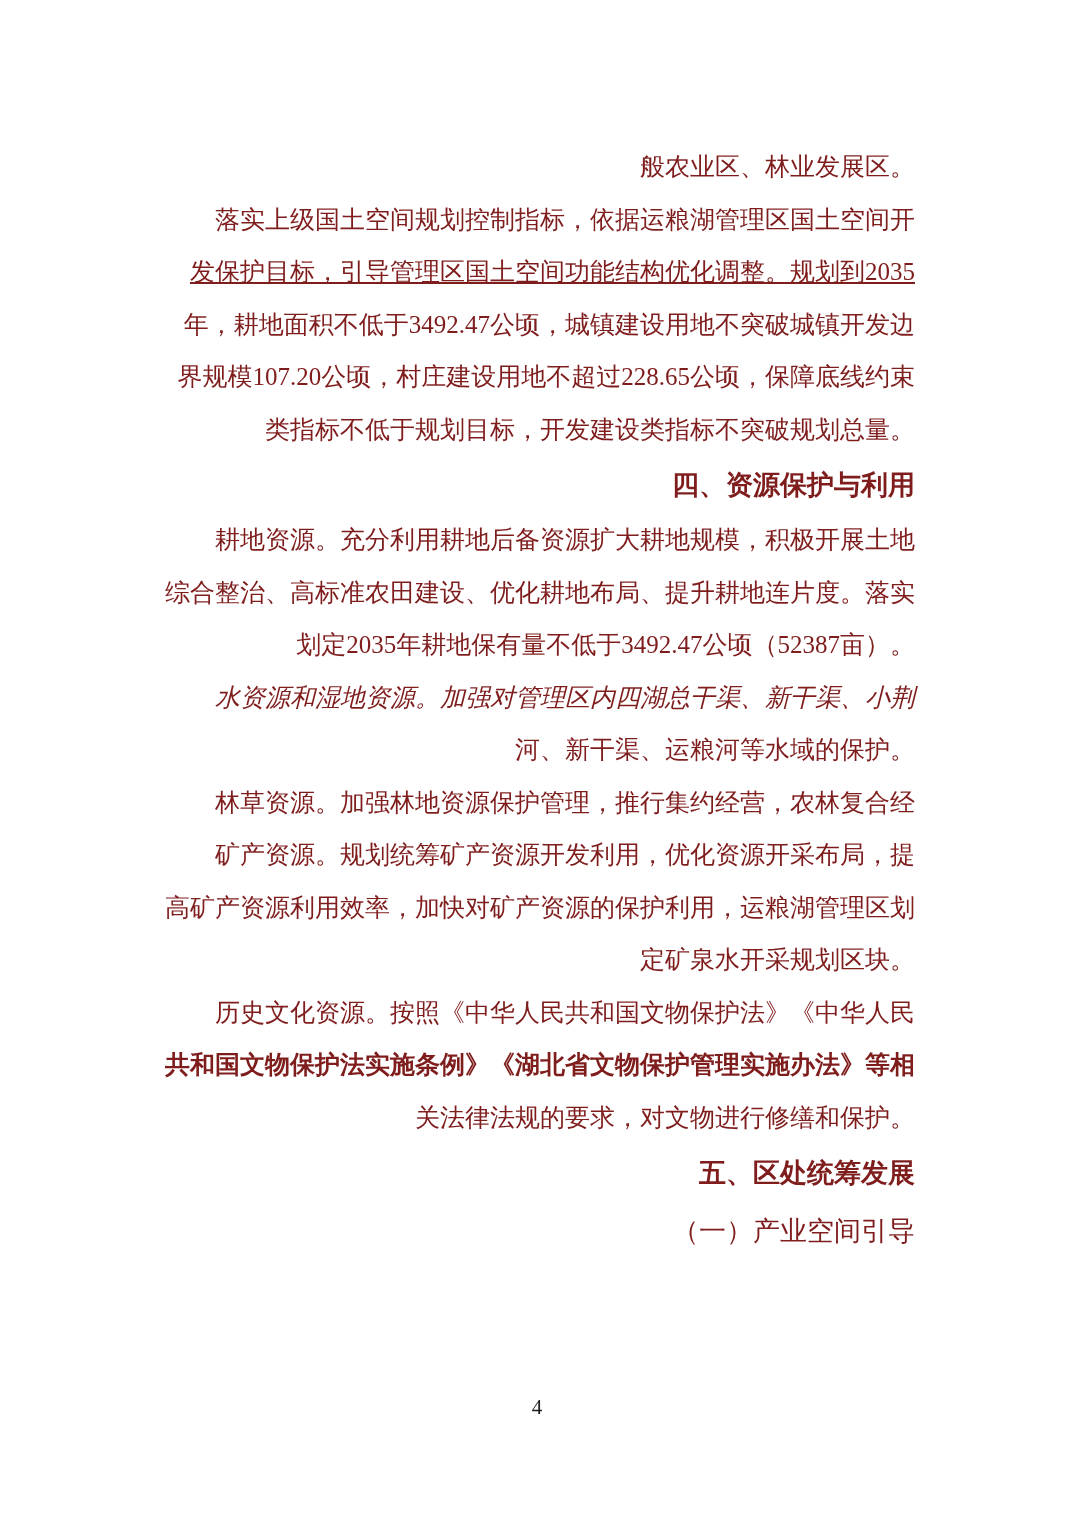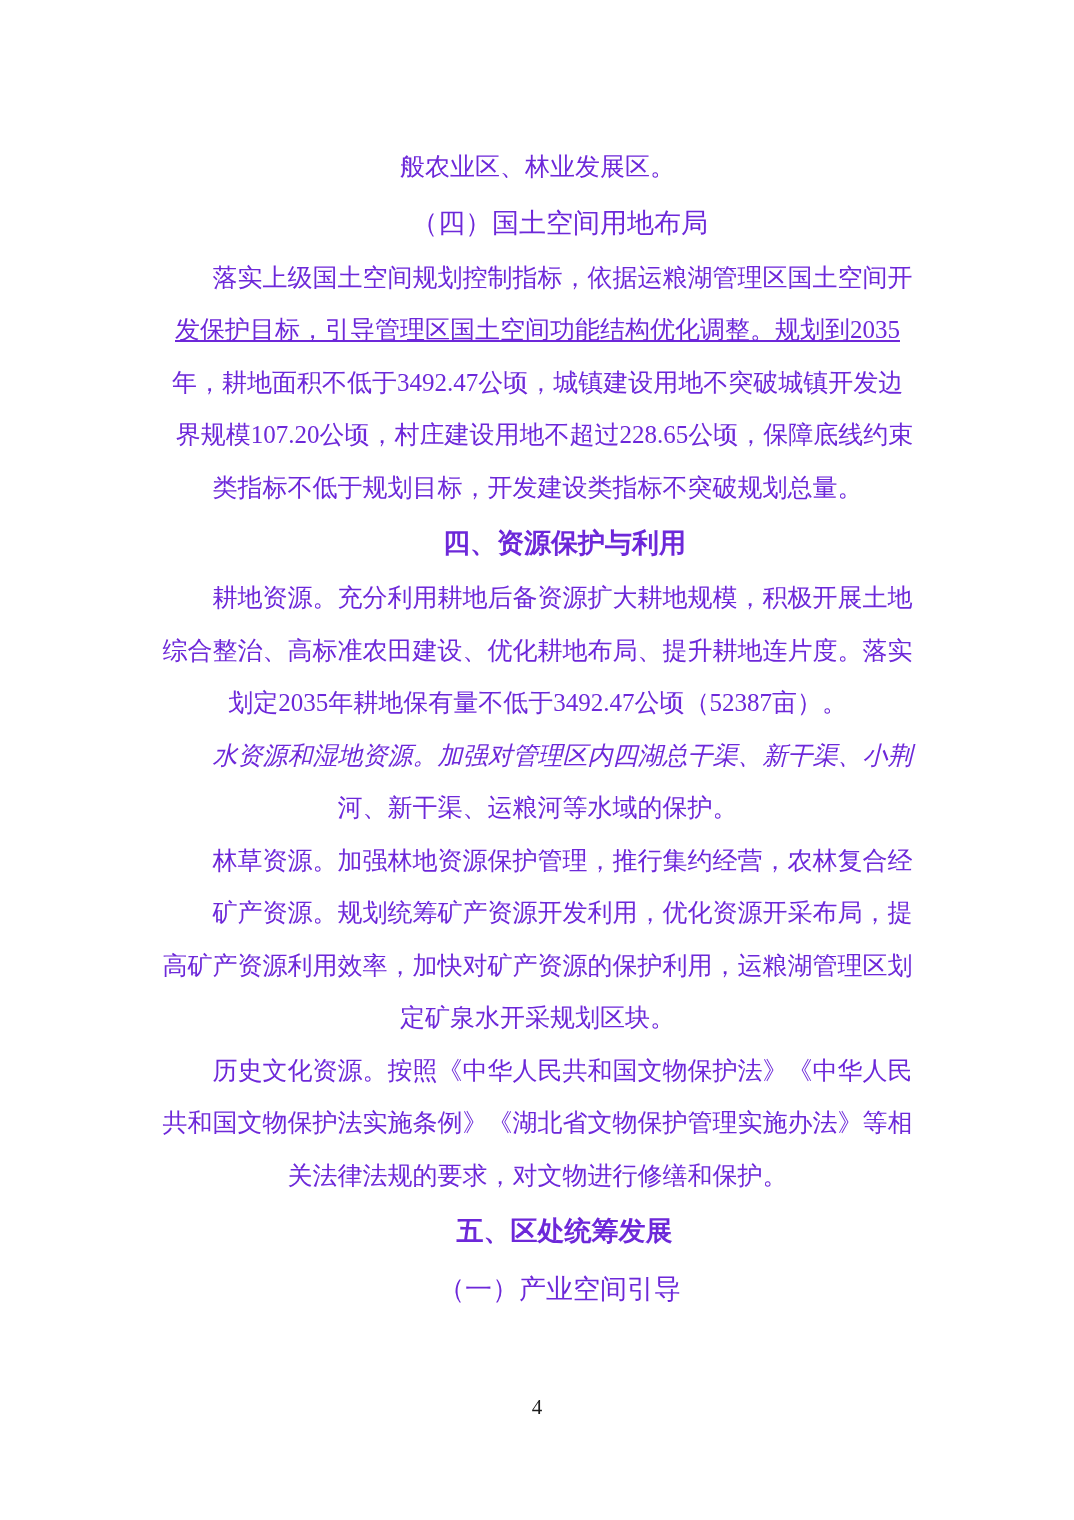--- a/index.html
+++ b/index.html
@@ -21,22 +21,22 @@
     left: 160px;
     top: 141px;
     width: 755px;
   }
   .block { margin: 0; padding: 0; }
   .t-line {
     font-size: 25px;
     line-height: 52.5px;
     height: 52.5px;
     white-space: nowrap;
-    text-align: center;
-    color: #6d28d9;
+    text-align: right;
+    color: #7f1d1d;
   }
   .t-line.indent { padding-left: 50px; }
   .block.heading .t-line {
     font-family: "Liberation Sans", "DejaVu Sans", sans-serif;
     font-weight: bold;
     font-size: 27px;
     line-height: 58px;
     height: 58px;
   }
   .block.heading .t-line.indent { padding-left: 54px; }
@@ -58,23 +58,20 @@
   }
 </style>
 </head>
 <body>
 
 <div class="page">
   <div class="doc-content">
       <div class="block paragraph">
         <div class="t-line">般农业区、林业发展区。</div>
       </div>
-      <div class="block subheading">
-        <div class="t-line indent">（四）国土空间用地布局</div>
-      </div>
       <div class="block paragraph">
         <div class="t-line indent fill" style="letter-spacing: 0px;">落实上级国土空间规划控制指标，依据运粮湖管理区国土空间开</div>
         <div class="t-line fill" style="letter-spacing: 0px; text-decoration: underline;">发保护目标，引导管理区国土空间功能结构优化调整。规划到2035</div>
         <div class="t-line fill" style="letter-spacing: 0px;">年，耕地面积不低于3492.47公顷，城镇建设用地不突破城镇开发边</div>
         <div class="t-line fill" style="letter-spacing: 0px; margin-left: 14px;">界规模107.20公顷，村庄建设用地不超过228.65公顷，保障底线约束</div>
         <div class="t-line">类指标不低于规划目标，开发建设类指标不突破规划总量。</div>
       </div>
       <div class="block heading">
         <div class="t-line indent">四、资源保护与利用</div>
       </div>
@@ -90,21 +87,21 @@
       <div class="block paragraph">
         <div class="t-line indent fill" style="letter-spacing: 0px;">林草资源。加强林地资源保护管理，推行集约经营，农林复合经</div>
       </div>
       <div class="block paragraph">
         <div class="t-line indent fill" style="letter-spacing: 0px;">矿产资源。规划统筹矿产资源开发利用，优化资源开采布局，提</div>
         <div class="t-line fill" style="letter-spacing: 0px;">高矿产资源利用效率，加快对矿产资源的保护利用，运粮湖管理区划</div>
         <div class="t-line">定矿泉水开采规划区块。</div>
       </div>
       <div class="block paragraph">
         <div class="t-line indent fill" style="letter-spacing: 0px;">历史文化资源。按照《中华人民共和国文物保护法》《中华人民</div>
-        <div class="t-line fill" style="letter-spacing: 0px;">共和国文物保护法实施条例》《湖北省文物保护管理实施办法》等相</div>
+        <div class="t-line fill" style="letter-spacing: 0px; font-weight: bold;">共和国文物保护法实施条例》《湖北省文物保护管理实施办法》等相</div>
         <div class="t-line">关法律法规的要求，对文物进行修缮和保护。</div>
       </div>
       <div class="block heading">
         <div class="t-line indent">五、区处统筹发展</div>
       </div>
       <div class="block subheading">
         <div class="t-line indent">（一）产业空间引导</div>
       </div>
     </div>
   <div class="footer">4</div>

